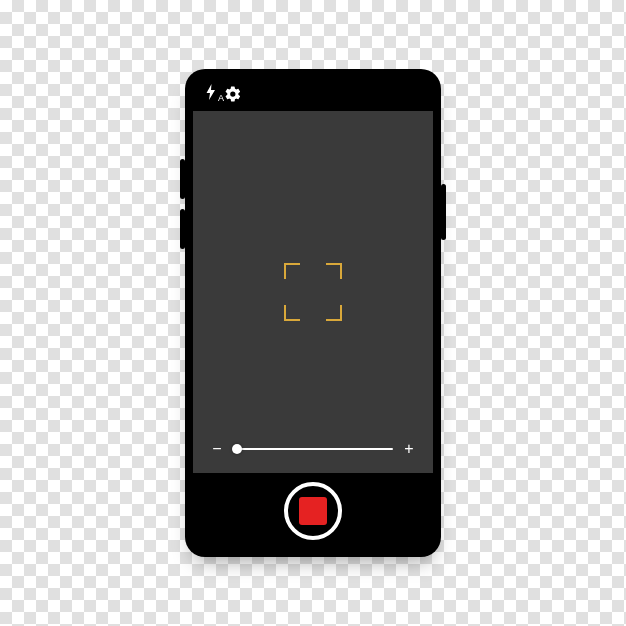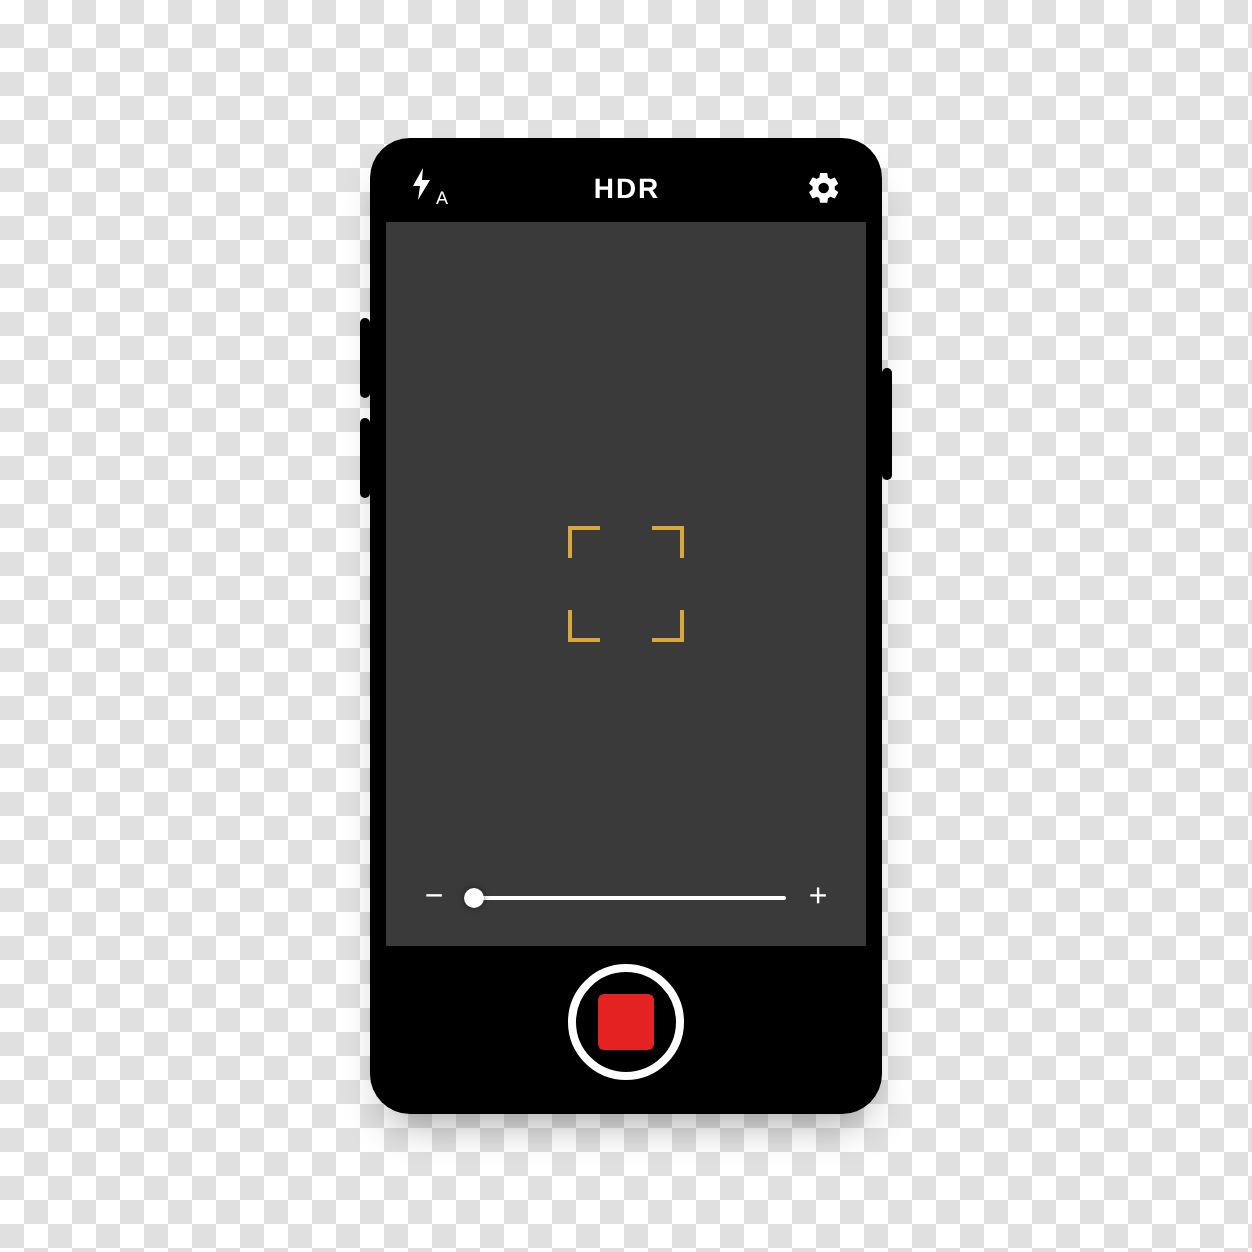--- a/index.html
+++ b/index.html
@@ -196,21 +196,20 @@
   <div class="screen">
     <div class="top-bar">
       <div class="flash-icon">
         <span>
           <svg viewBox="0 0 24 32">
               <polygon points="13,0 3,18 10,18 8,32 20,12 12,12"></polygon>
             </svg>
         </span>
         <span class="flash-label">A</span>
       </div>
-      <div class="hdr-label">HDR</div>
       <div class="settings-icon">
         <span>
           <svg viewBox="0 0 24 24">
               <path d="M19.14,12.94a7.07,7.07,0,0,0,.05-.94,7.07,7.07,0,0,0-.05-.94l2.11-1.65a.5.5,0,0,0,.12-.64l-2-3.46a.5.5,0,0,0-.61-.22l-2.49,1a7,7,0,0,0-1.62-.94l-.38-2.65A.5.5,0,0,0,13.78,2H9.78a.5.5,0,0,0-.49.42L8.91,5.07a7,7,0,0,0-1.62.94l-2.49-1a.5.5,0,0,0-.61.22l-2,3.46a.5.5,0,0,0,.12.64L4.42,11a7.07,7.07,0,0,0-.05.94,7.07,7.07,0,0,0,.05.94L2.31,14.53a.5.5,0,0,0-.12.64l2,3.46a.5.5,0,0,0,.61.22l2.49-1a7,7,0,0,0,1.62.94l.38,2.65a.5.5,0,0,0,.49.42h4a.5.5,0,0,0,.49-.42l.38-2.65a7,7,0,0,0,1.62-.94l2.49,1a.5.5,0,0,0,.61-.22l2-3.46a.5.5,0,0,0-.12-.64ZM11.78,15.5A3.5,3.5,0,1,1,15.28,12,3.5,3.5,0,0,1,11.78,15.5Z"></path>
             </svg>
         </span>
       </div>
     </div>
 
     <div class="viewfinder">

